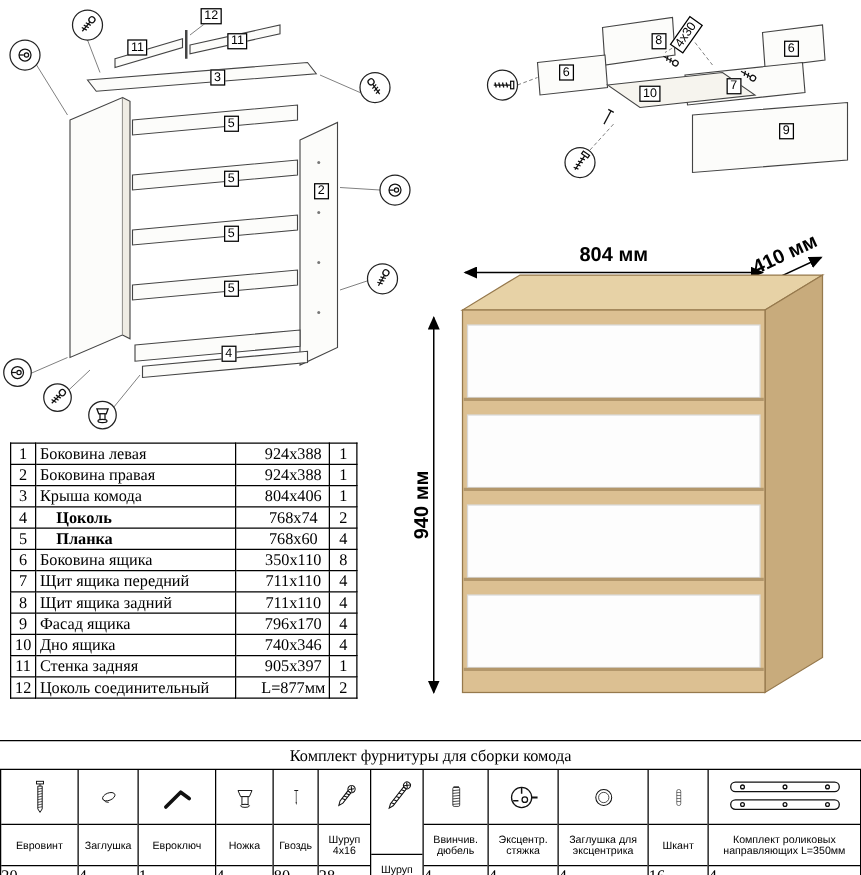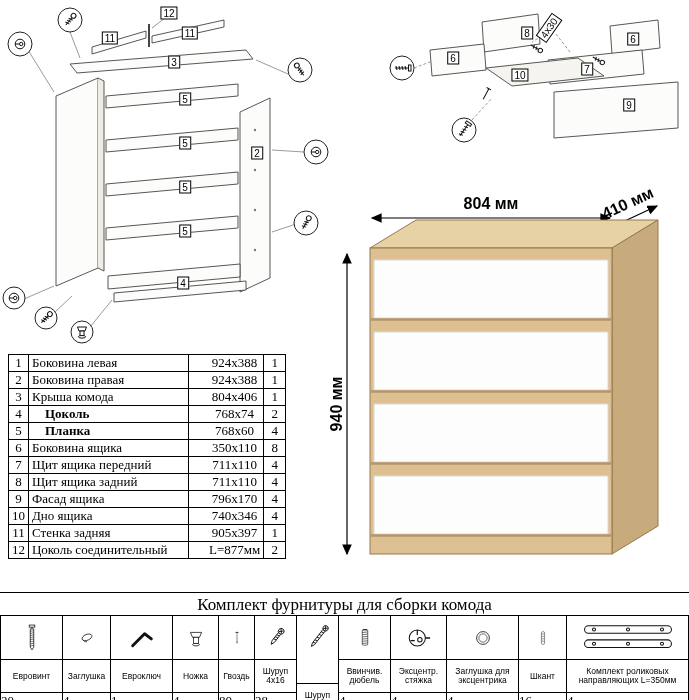--- a/index.html
+++ b/index.html
@@ -20,21 +20,21 @@
   .parts-table td{border:1px solid #000;height:16px;padding:0 3px;white-space:nowrap;overflow:hidden;}
   .parts-table td.pt-num{width:20px;text-align:center;padding:0;}
   .parts-table td.pt-name{width:160px;margin-left:37px;}
   .parts-table td.pt-size{width:66px;text-align:center;padding-left:20px;}
   .parts-table td.pt-qty{width:22px;text-align:center;padding:0;}
   .parts-table td.indent{padding-left:16px;font-weight:bold;}
 
   
   .hw-section{position:absolute;left:0;top:592px;width:689px;}
   .hw-title{border-top:1px solid #000;height:23px;line-height:23px;text-align:center;
-            font-family:"Liberation Serif",serif;font-size:17px;}
+            font-family:"Liberation Serif",serif;font-size:13px;}
   .hw-table{display:flex;border:1px solid #000;width:689px;align-items:stretch;}
   .hw-col{border-right:1px solid #000;display:flex;flex-direction:column;min-width:0;}
   .hw-col:last-child{border-right:none;flex:1;}
   .hw-col:nth-child(1){width:62px;} .hw-col:nth-child(2){width:48px;}
   .hw-col:nth-child(3){width:62px;} .hw-col:nth-child(4){width:46px;}
   .hw-col:nth-child(5){width:36px;} .hw-col:nth-child(6){width:42px;}
   .hw-col:nth-child(7){width:42px;gap:24px;} .hw-col:nth-child(8){width:52px;}
   .hw-col:nth-child(9){width:56px;} .hw-col:nth-child(10){width:72px;}
   .hw-col:nth-child(11){width:48px;}
   .hw-icon{height:43px;display:flex;align-items:center;justify-content:center;overflow:hidden;}

